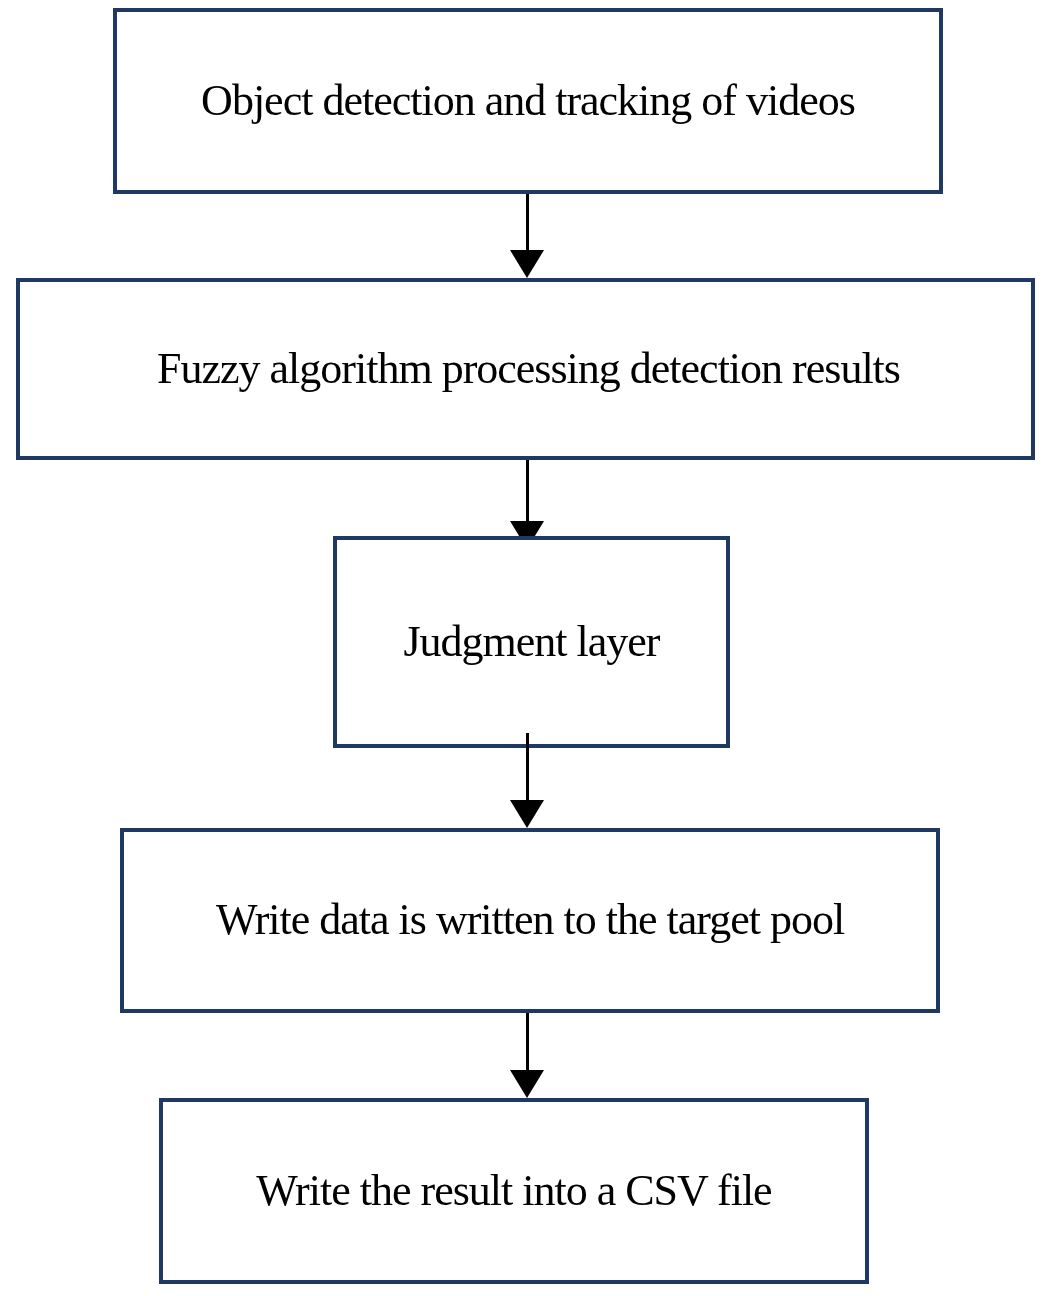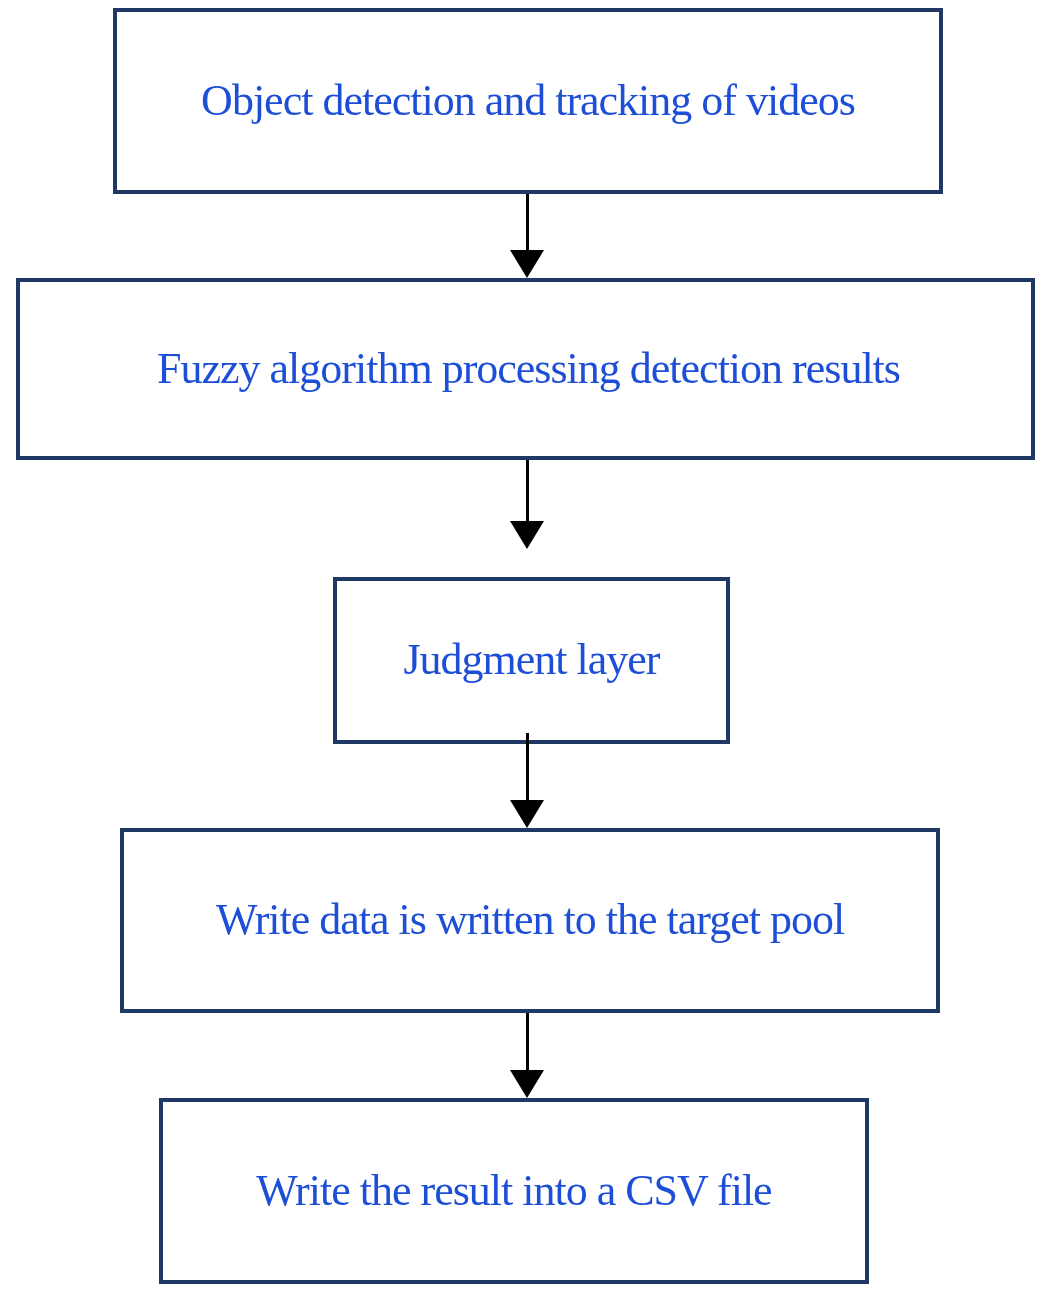--- a/index.html
+++ b/index.html
@@ -17,30 +17,30 @@
   }
   .node {
     position: absolute;
     box-sizing: border-box;
     border: 4px solid #1f3864;
     background: #ffffff;
     display: flex;
     align-items: center;
     justify-content: center;
     text-align: center;
-    color: #1d4ed8;
+    color: #000000;
     font-size: 44px;
     letter-spacing: -1px;
     line-height: 1.1;
   }
   .node span { padding: 0 10px; white-space: nowrap; }
 
   .node-1 { left: 113px; top: 8px;    width: 830px;  height: 186px; }
   .node-2 { left: 16px;  top: 278px;  width: 1019px; height: 182px; padding-left: 6px; }
-  .node-3 { left: 333px; top: 577px;  width: 397px;  height: 167px; text-align: center; }
+  .node-3 { left: 333px; top: 536px;  width: 397px;  height: 212px; text-align: center; }
   .node-4 { left: 120px; top: 828px;  width: 820px;  height: 185px; }
   .node-5 { left: 159px; top: 1098px; width: 710px;  height: 186px; }
 
   .arrow {
     position: absolute;
     left: 527px;
     transform: translateX(-50%);
     display: flex;
     flex-direction: column;
     align-items: center;

